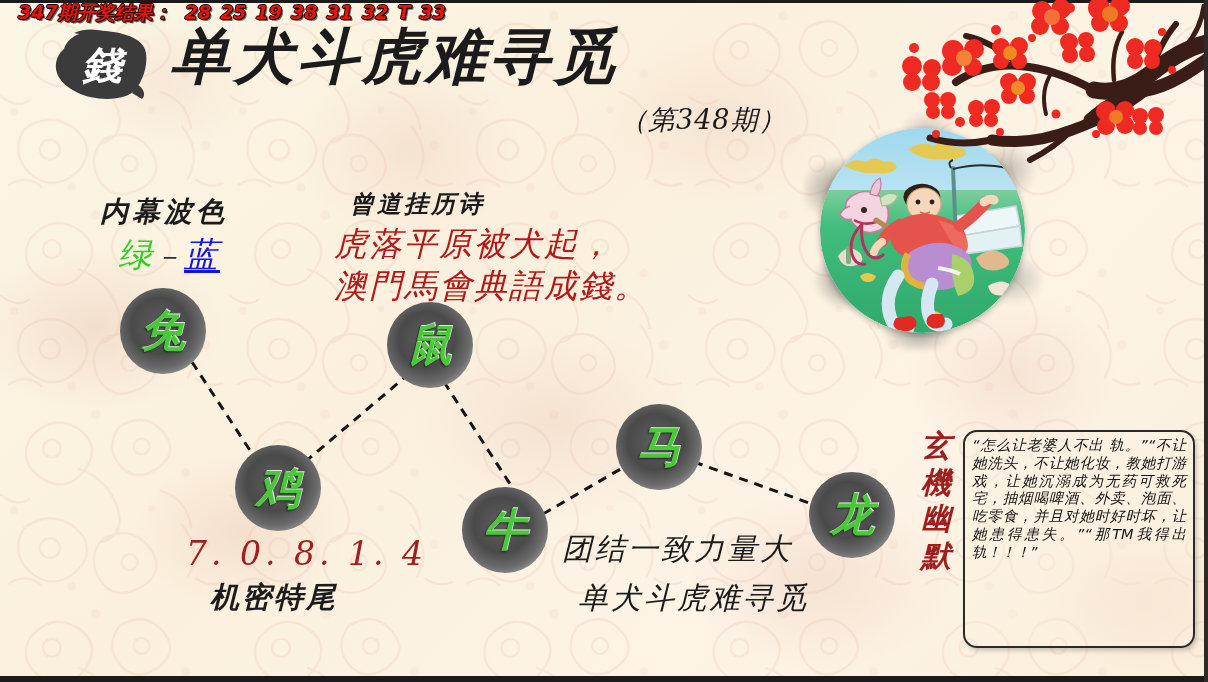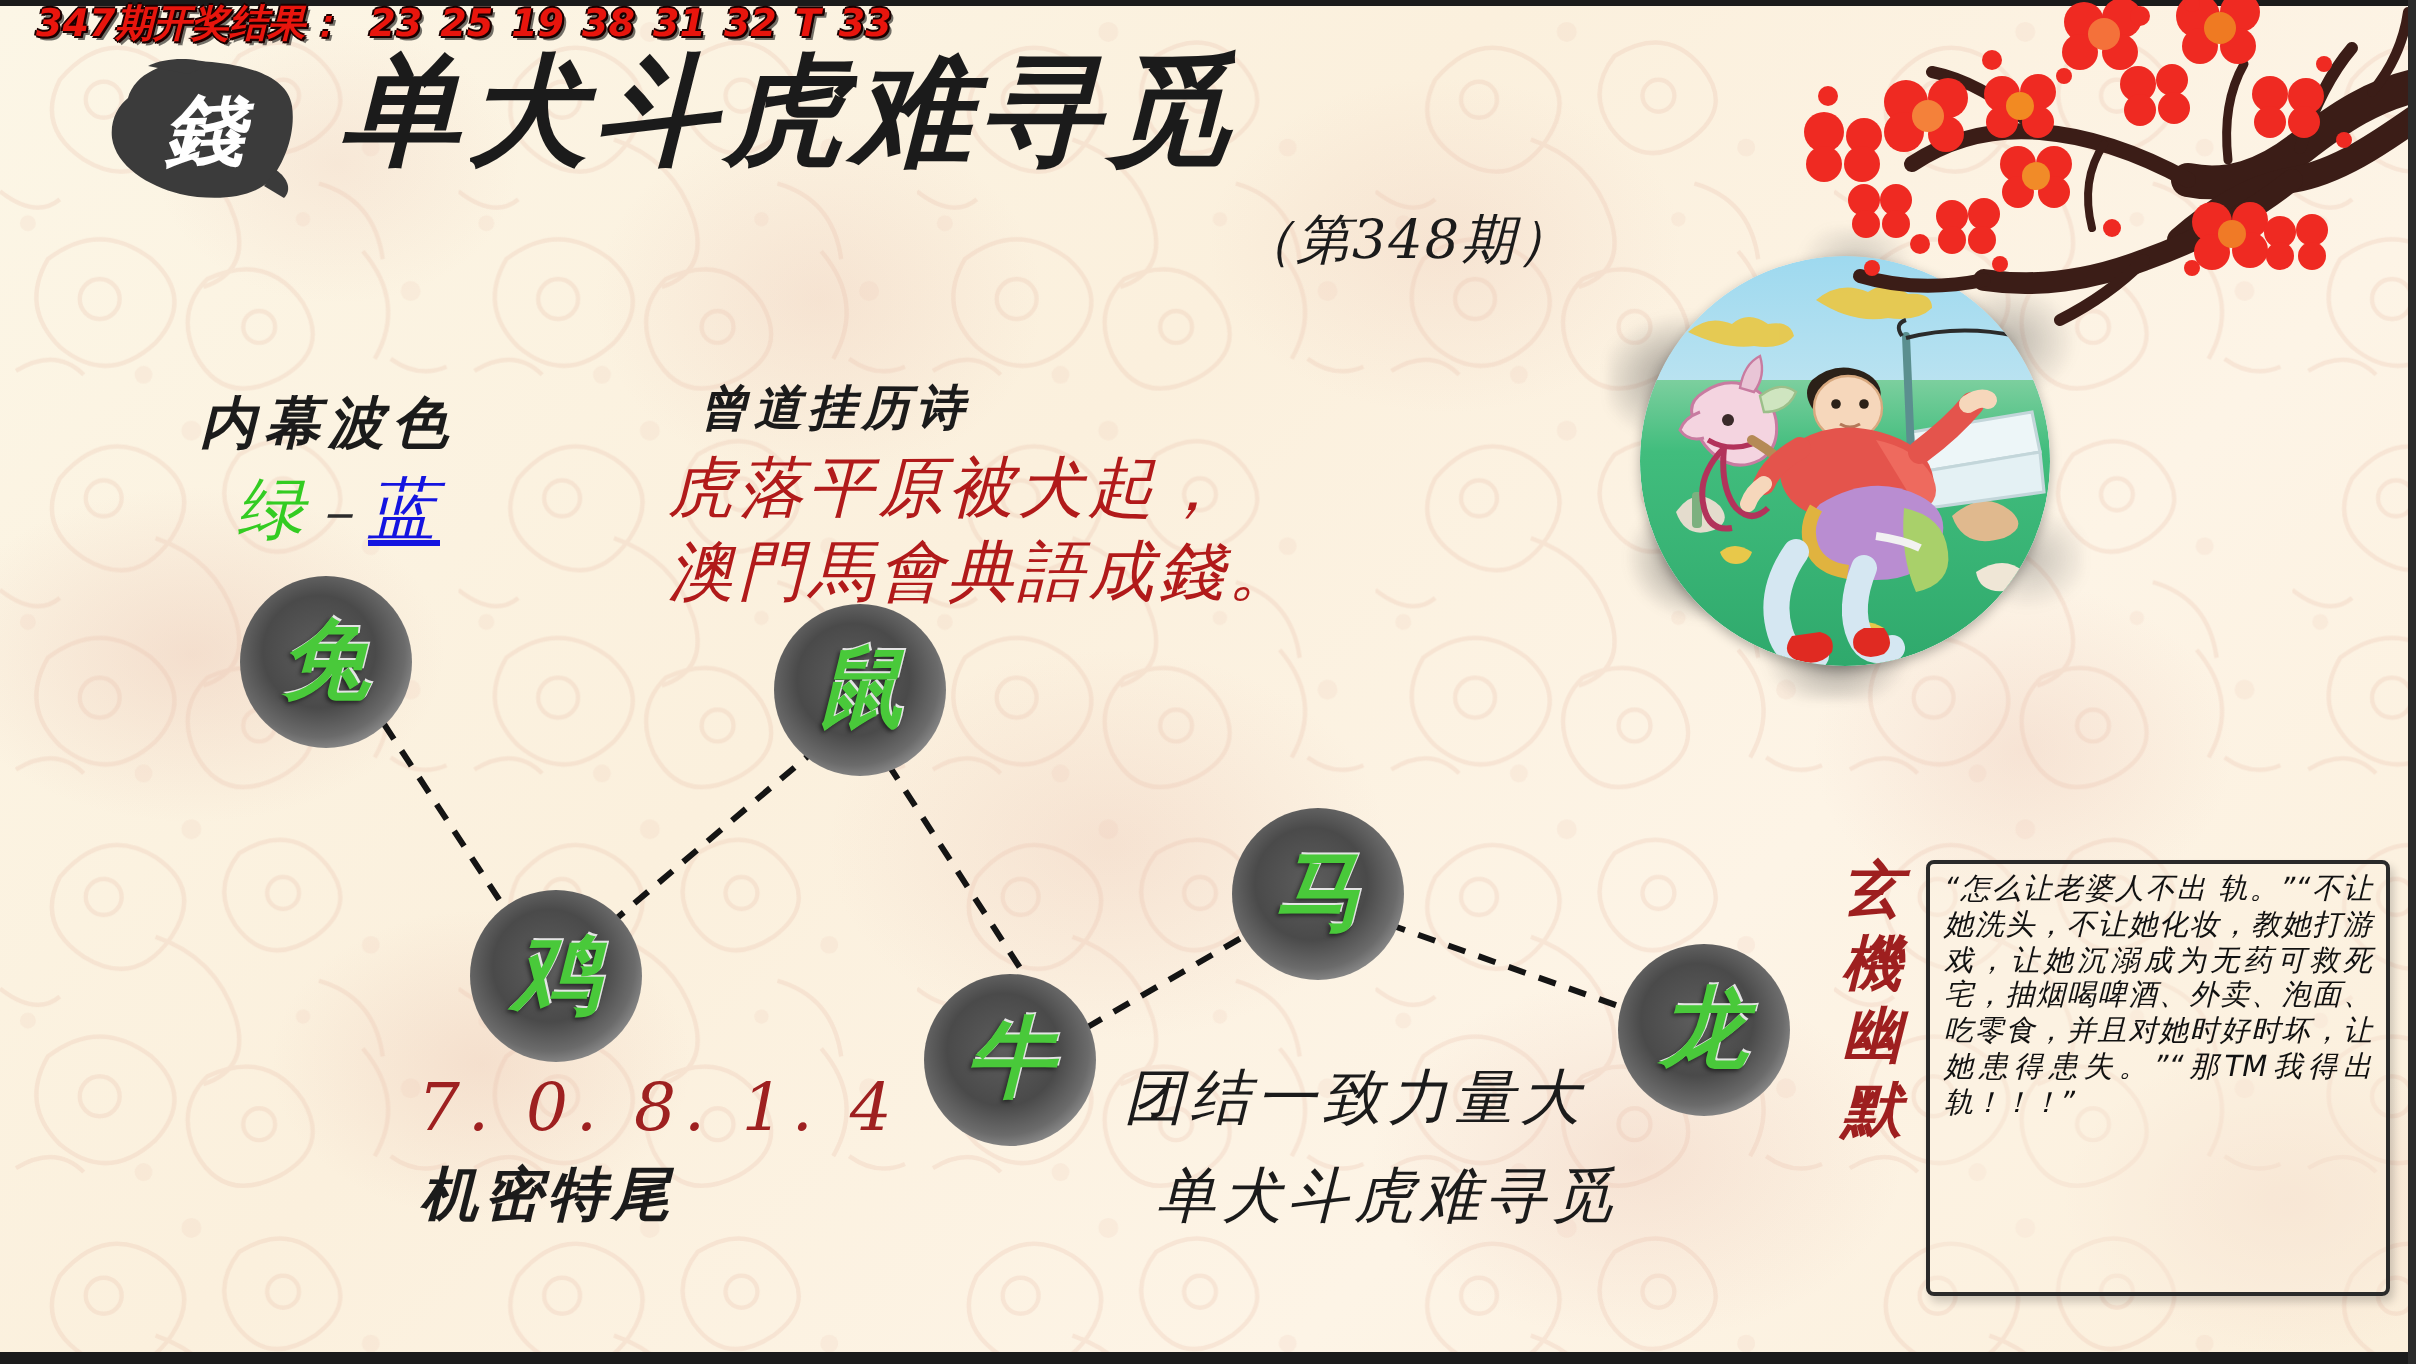--- a/index.html
+++ b/index.html
@@ -182,21 +182,20 @@
 
   
   .tail-nums {
     position: absolute;
     left: 186px; top: 534px;
     font-family: "DejaVu Serif", "Liberation Serif", serif;
     font-size: 33px;
     color: #9e2020;
     letter-spacing: 4px;
     z-index: 15;
-    margin-left: 23px;
   }
   .tail-label {
     position: absolute;
     left: 210px; top: 578px;
     font-family: "DejaVu Serif", "Liberation Serif", serif;
     font-weight: bold;
     font-size: 29px;
     color: #1b1b1b;
     letter-spacing: 3px;
     z-index: 15;
@@ -228,21 +227,21 @@
     z-index: 15;
   }
   .vertical-label span { display: block; }
 
   
   .joke-box {
     position: absolute;
     left: 963px; top: 430px;
     width: 232px; height: 218px;
     border: 2px solid #2a2a2a;
-    border-radius: 4px;
+    border-radius: 14px;
     box-sizing: border-box;
     background: rgba(253,243,224,0.30);
     padding: 5px 7px 4px 7px;
     z-index: 15;
     box-shadow: 2px 3px 4px rgba(0,0,0,0.18);
   }
   .joke-text {
     font-family: "DejaVu Sans", "Liberation Sans", sans-serif;
     font-size: 14.5px;
     line-height: 1.23;
@@ -332,21 +331,21 @@
       </pattern>
     </defs>
     <rect x="0" y="0" width="1208" height="682" fill="url(#floralPat)"></rect>
   </svg>
 
   <div class="top-bar-bg"></div>
 
   <div class="result-strip">
     <div class="result-label">347期开奖结果：</div>
     <div class="result-nums">
-      <span class="result-num">23</span>
+      <span class="result-num">28</span>
       <span class="result-num">25</span>
       <span class="result-num">19</span>
       <span class="result-num">38</span>
       <span class="result-num">31</span>
       <span class="result-num">32</span>
       <span class="result-num">T</span>
       <span class="result-num">33</span>
     </div>
   </div>
 

